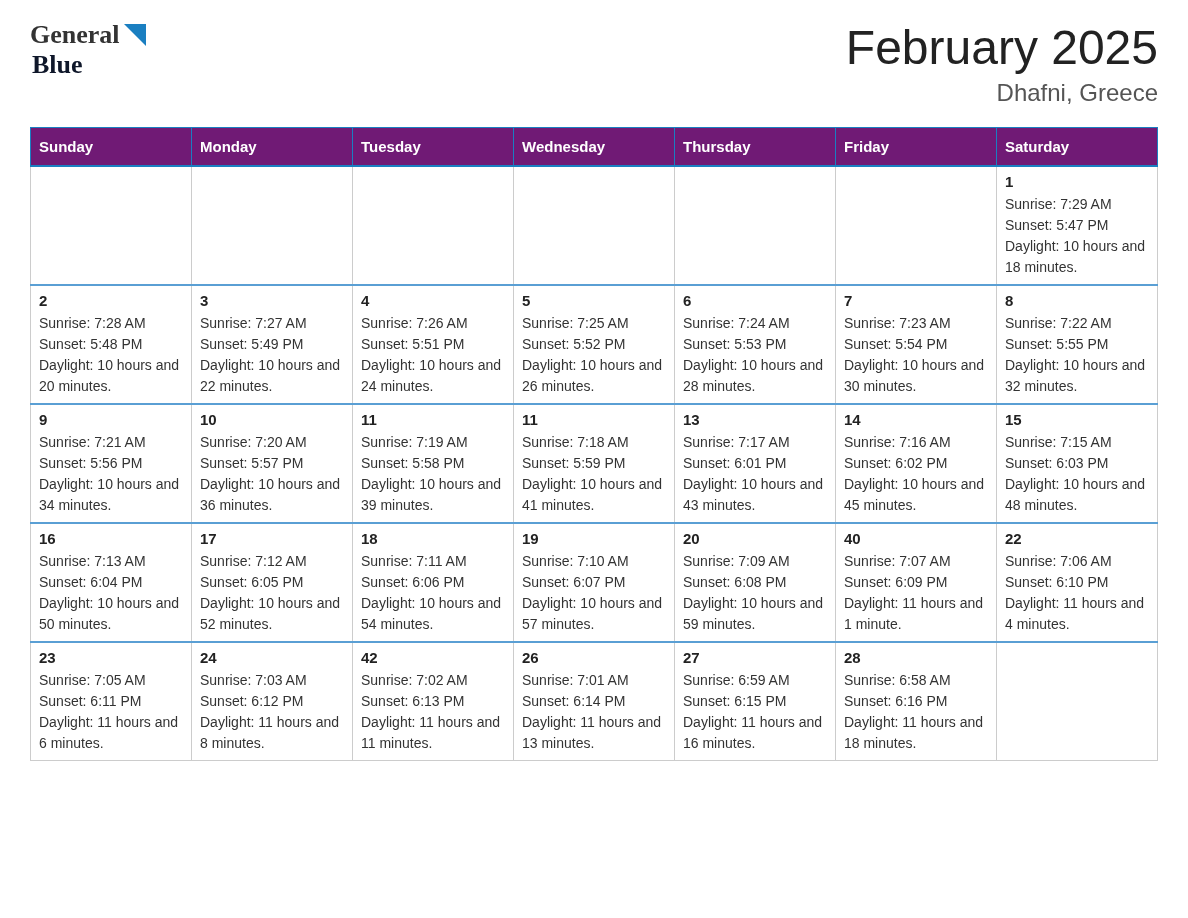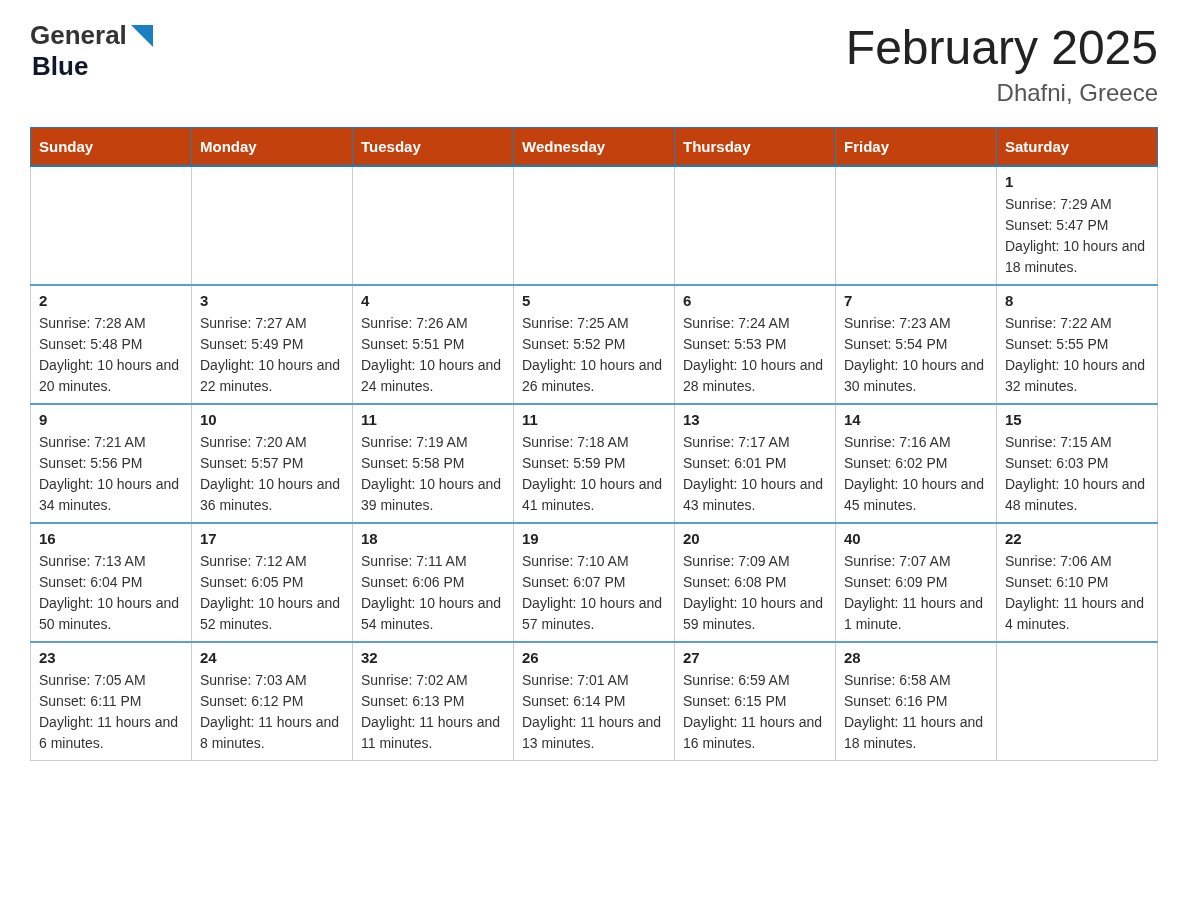--- a/index.html
+++ b/index.html
@@ -12,20 +12,21 @@
     }
     .header {
       display: flex;
       justify-content: space-between;
       align-items: flex-start;
       margin-bottom: 20px;
     }
     .logo {
       display: flex;
       align-items: center;
+      font-family: Liberation Serif, serif;
     }
     .logo-text-general {
       font-size: 26px;
       font-weight: bold;
       color: #333;
     }
     .logo-text-blue {
       font-size: 26px;
       font-weight: bold;
       color: #0f172a;
@@ -55,21 +56,21 @@
       font-size: 24px;
       color: #555;
       margin-top: 4px;
     }
     .calendar-table {
       width: 100%;
       border-collapse: collapse;
       table-layout: fixed;
     }
     .calendar-table th {
-      background-color: #c2410c;
+      background-color: #701a75;
       color: #fff;
       font-size: 15px;
       font-weight: bold;
       padding: 10px 8px;
       text-align: left;
       border: 1px solid #1a7fc1;
     }
     .calendar-table td {
       border: 1px solid #ccc;
       vertical-align: top;
@@ -244,21 +245,21 @@
       <tr>
         <td>
           <span class="day-number">23</span>
           <div class="day-info">Sunrise: 7:05 AM<br>Sunset: 6:11 PM<br>Daylight: 11 hours and 6 minutes.</div>
         </td>
         <td>
           <span class="day-number">24</span>
           <div class="day-info">Sunrise: 7:03 AM<br>Sunset: 6:12 PM<br>Daylight: 11 hours and 8 minutes.</div>
         </td>
         <td>
-          <span class="day-number">32</span>
+          <span class="day-number">42</span>
           <div class="day-info">Sunrise: 7:02 AM<br>Sunset: 6:13 PM<br>Daylight: 11 hours and 11 minutes.</div>
         </td>
         <td>
           <span class="day-number">26</span>
           <div class="day-info">Sunrise: 7:01 AM<br>Sunset: 6:14 PM<br>Daylight: 11 hours and 13 minutes.</div>
         </td>
         <td>
           <span class="day-number">27</span>
           <div class="day-info">Sunrise: 6:59 AM<br>Sunset: 6:15 PM<br>Daylight: 11 hours and 16 minutes.</div>
         </td>

